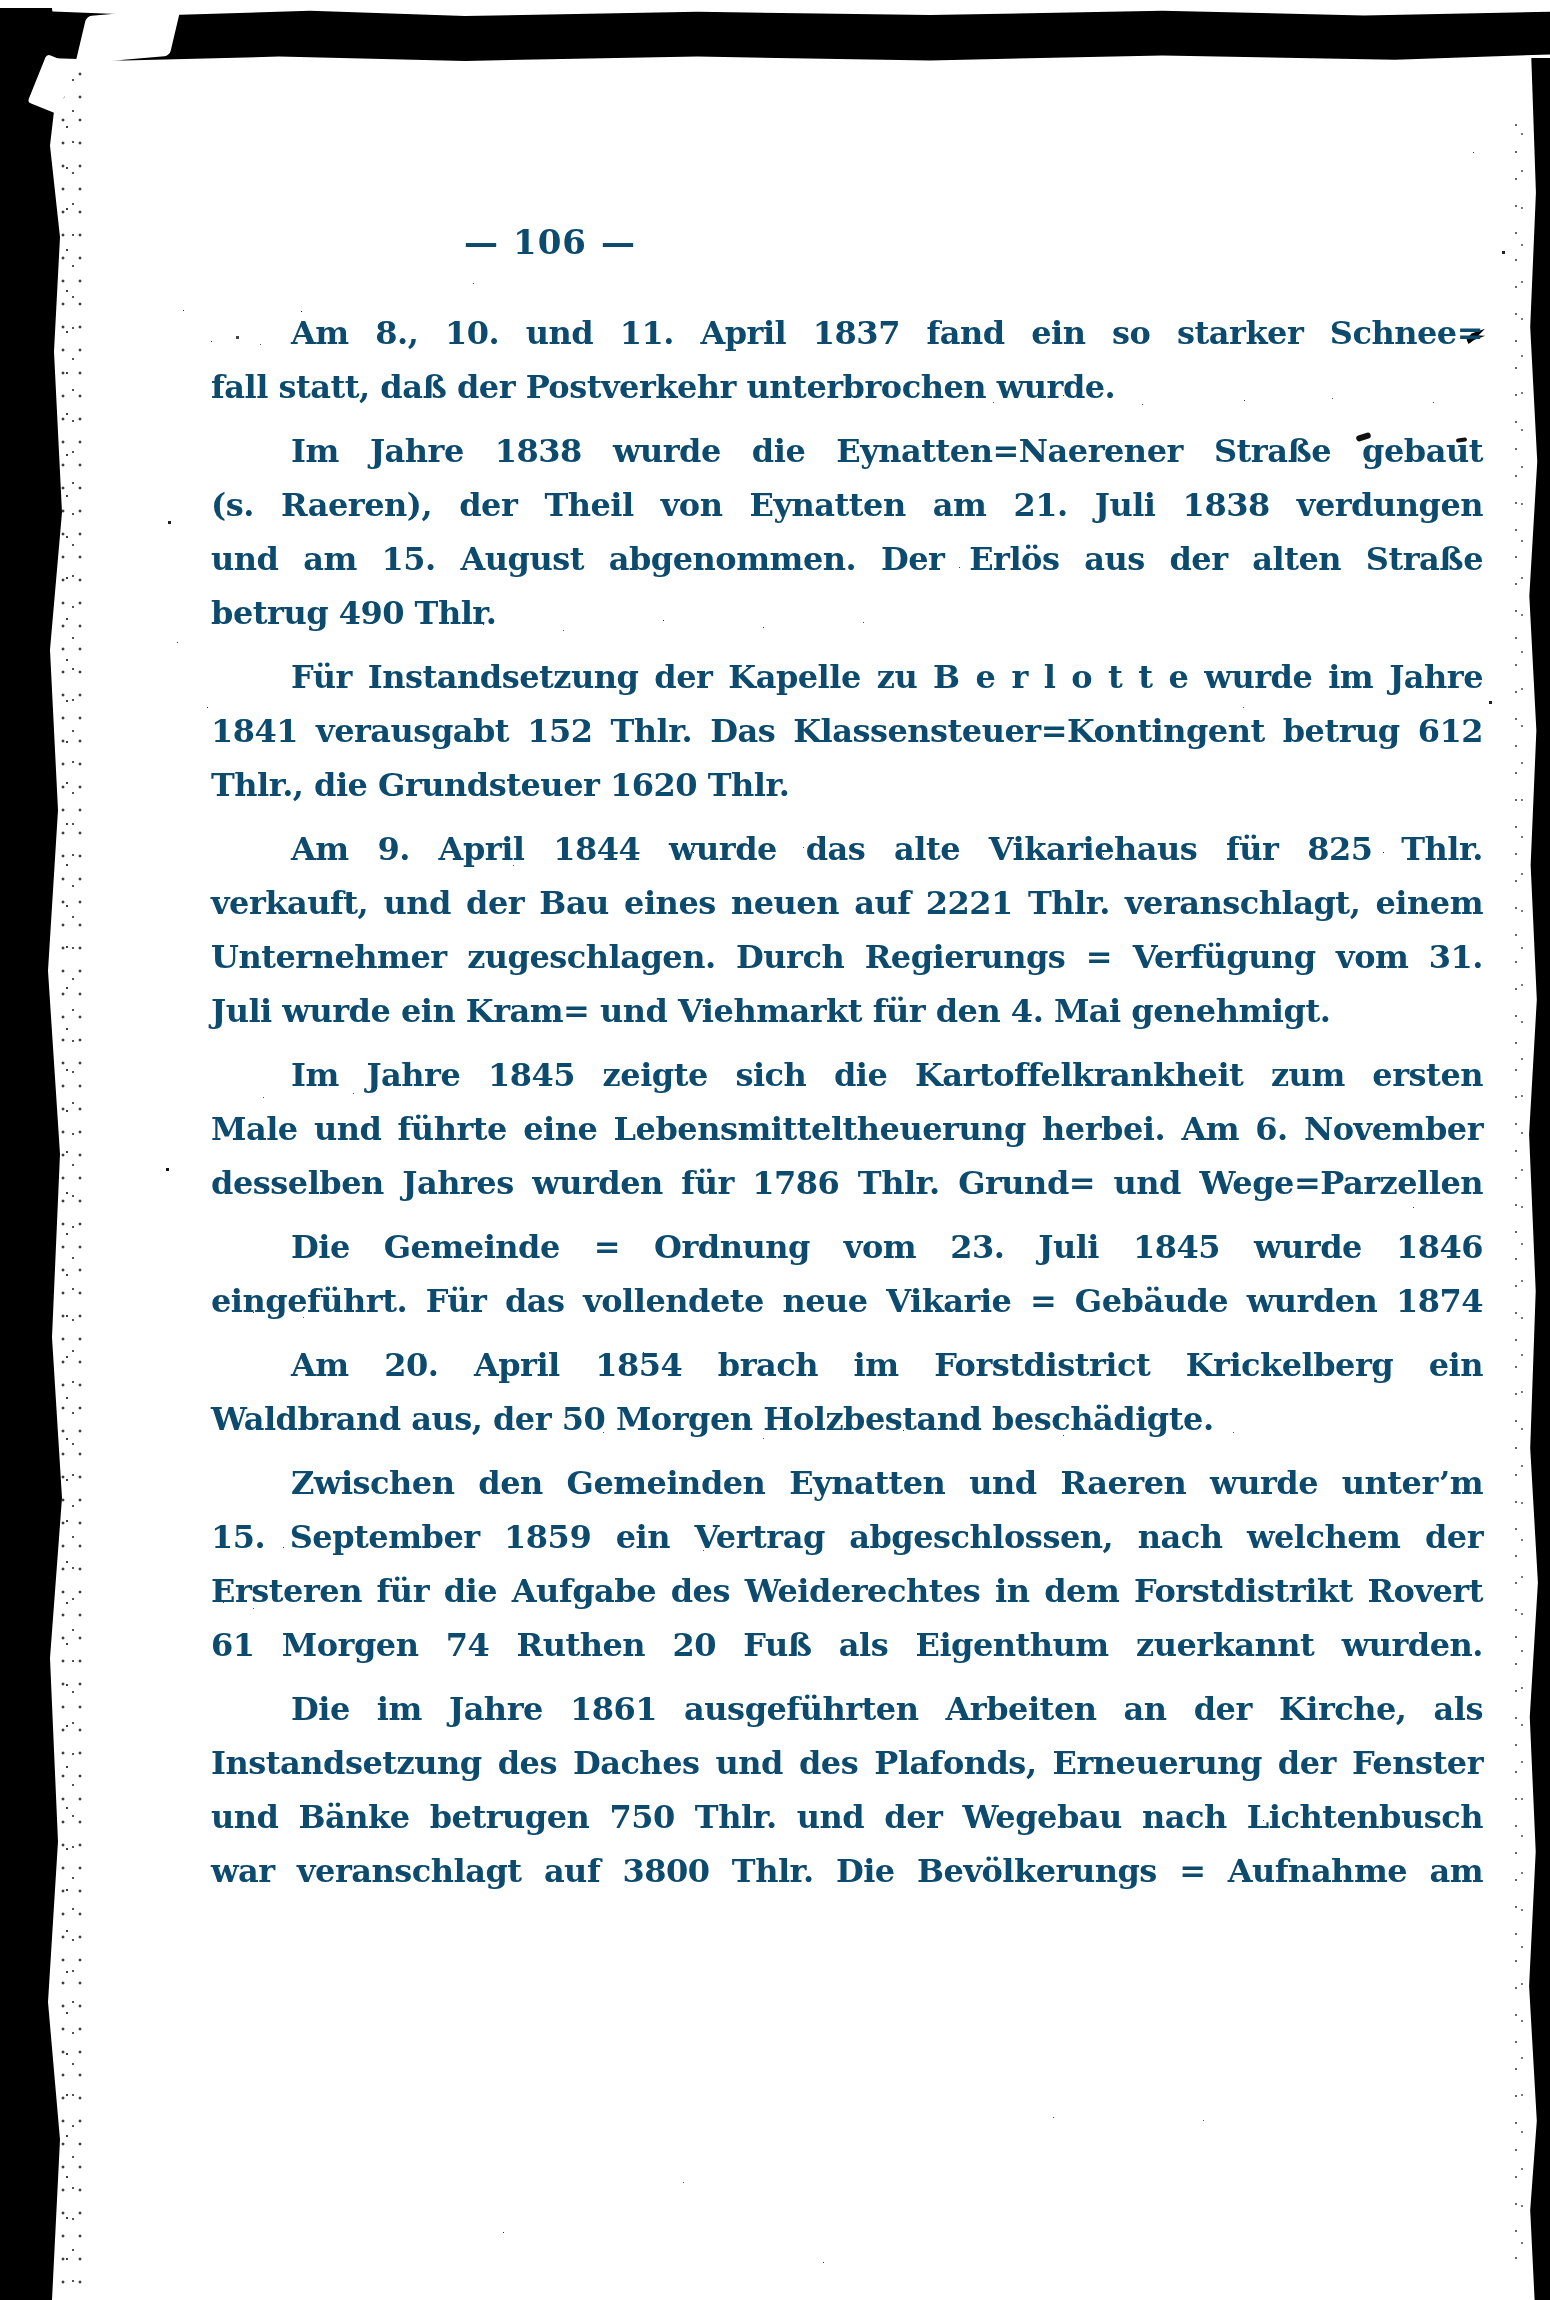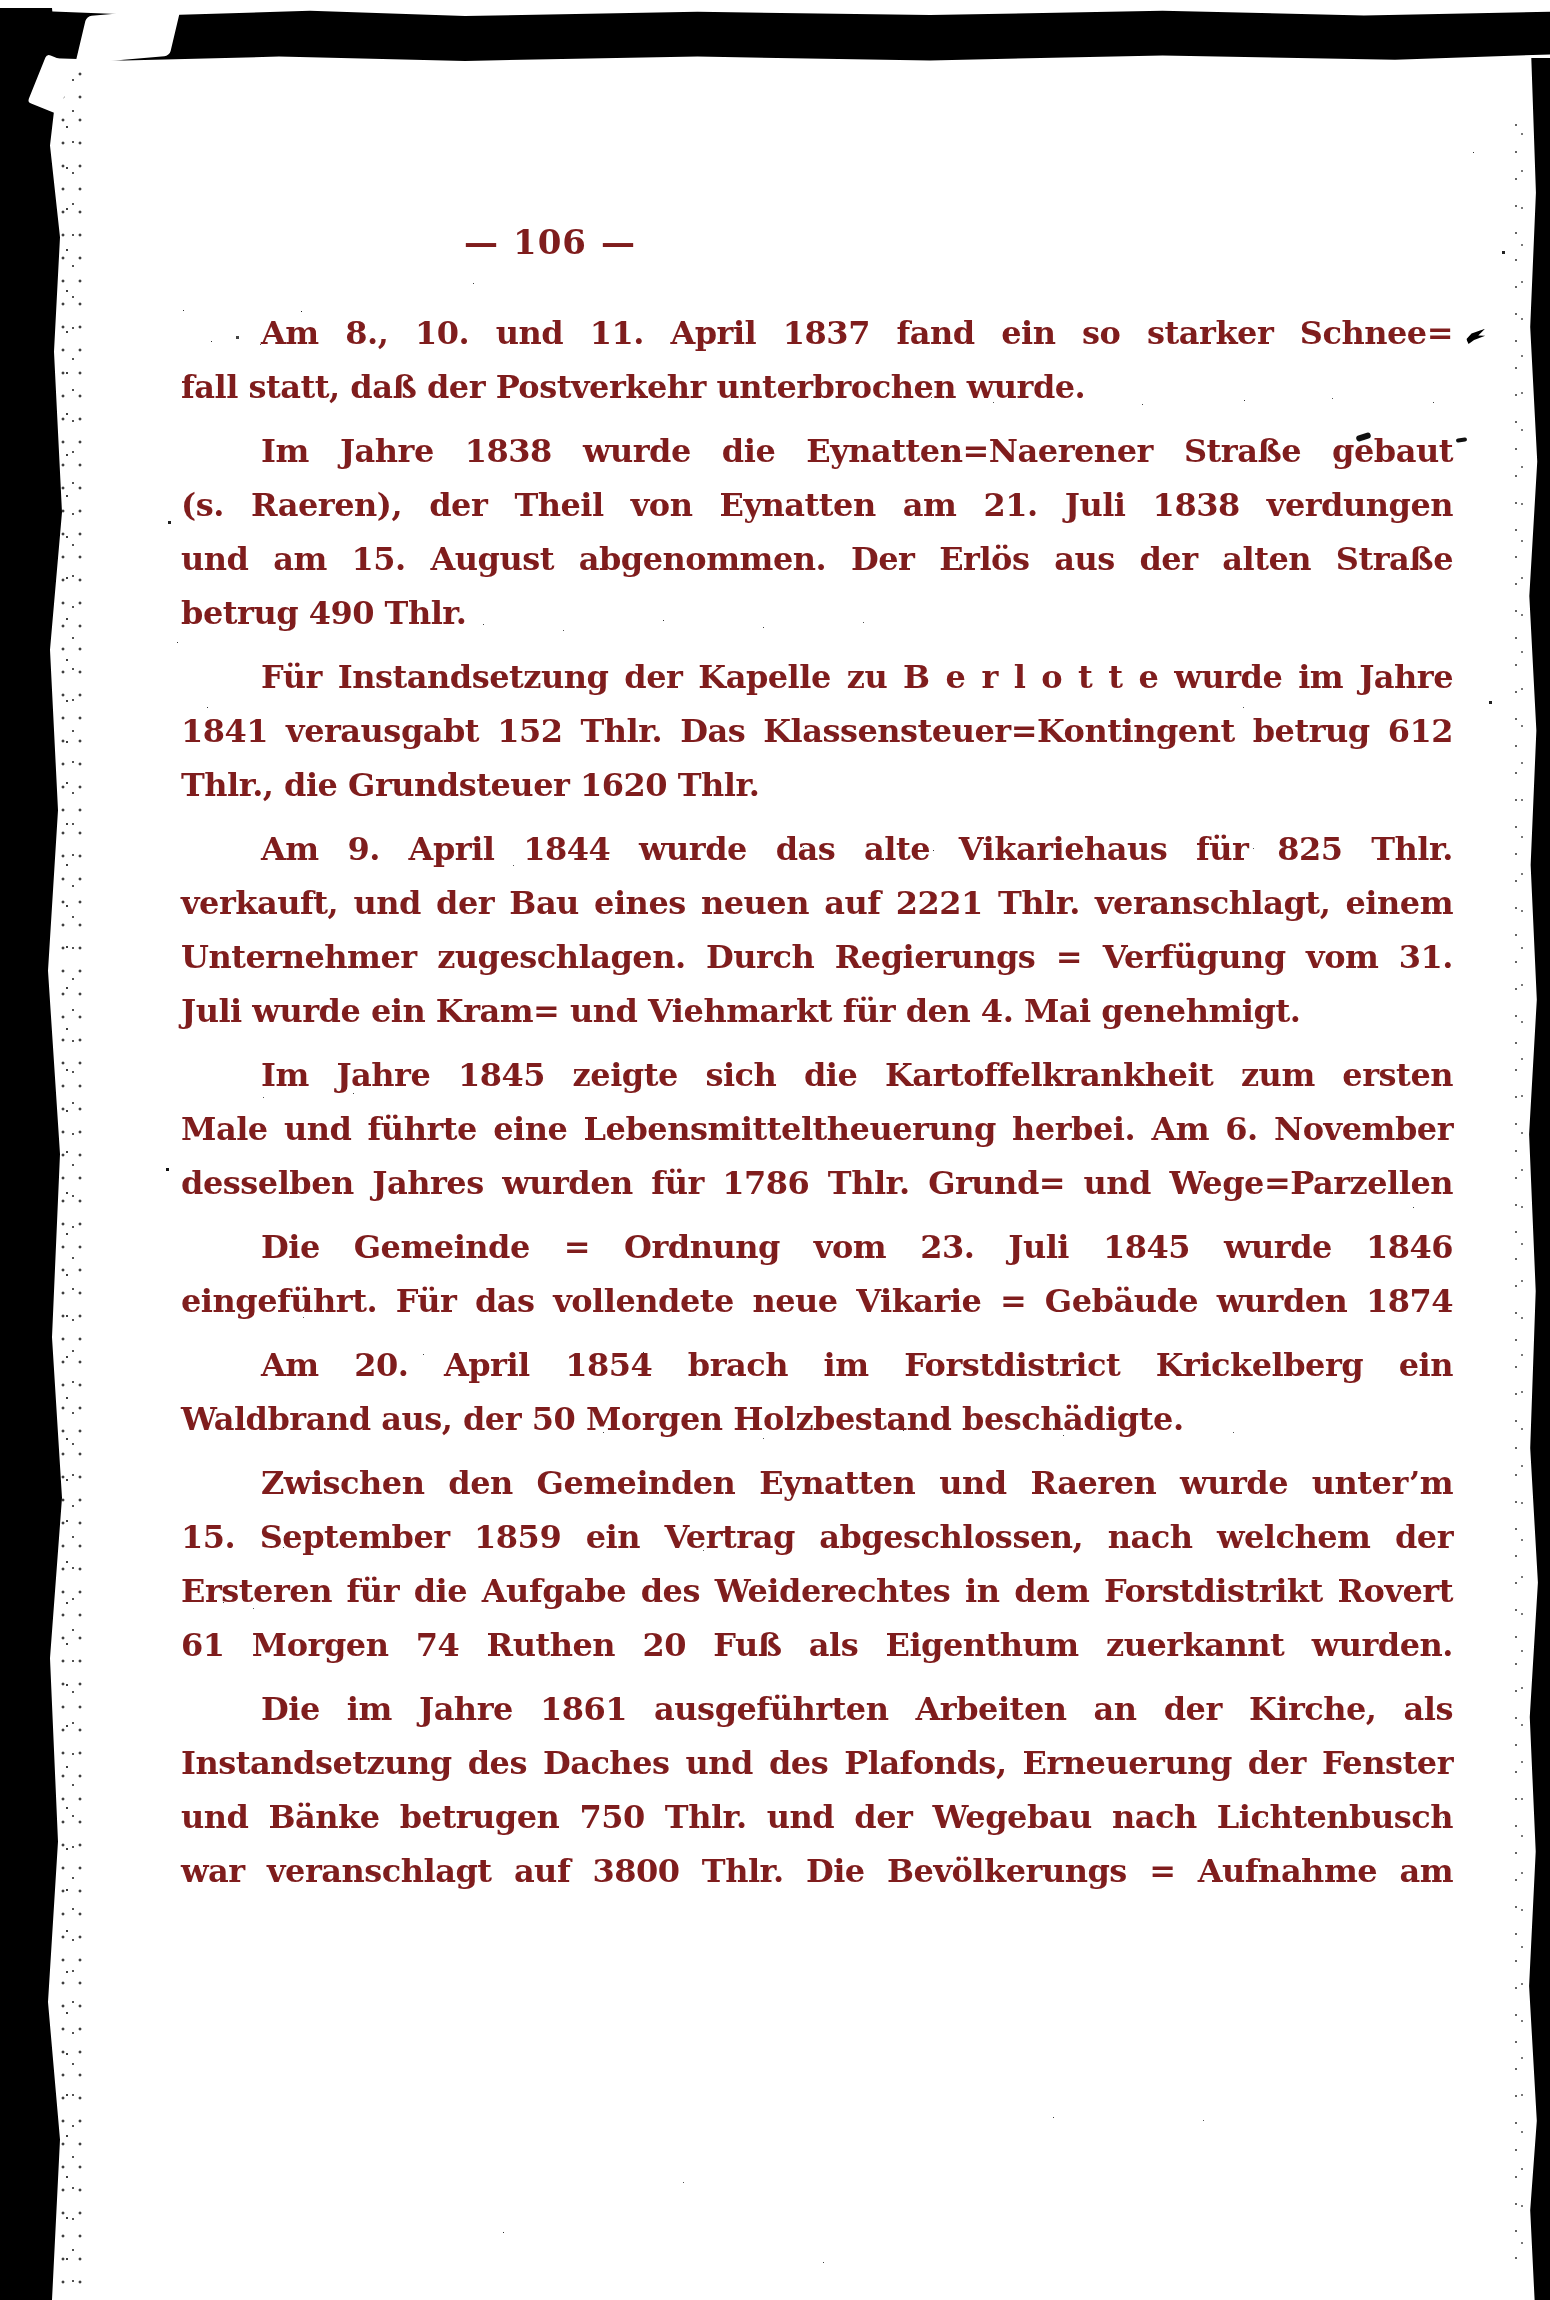--- a/index.html
+++ b/index.html
@@ -1,18 +1,18 @@
 <!DOCTYPE html>
 <html><head>
 <meta charset="utf-8">
 <style>
   html,body{margin:0;padding:0;background:#e8e8e8;}
   .page{
     position:relative;width:1550px;height:2300px;background:#ffffff;overflow:hidden;
-    font-family:"DejaVu Serif","Liberation Serif",serif;color:#7f1d1d;
+    font-family:"DejaVu Serif","Liberation Serif",serif;color:#0c4a6e;
   }
   
   .band-left{
     position:absolute;left:0;top:8px;width:64px;height:2292px;background:#000;
     clip-path:polygon(0 0,52px 0,58px 3%,50px 6%,60px 10%,54px 15%,62px 22%,50px 28%,
       58px 35%,48px 42%,60px 50%,52px 58%,62px 65%,50px 72%,58px 80%,48px 87%,60px 93%,52px 100%,0 100%);
   }
   .band-left-noise{
     position:absolute;left:60px;top:70px;width:24px;height:2220px;opacity:.75;
     background-image:
@@ -85,21 +85,21 @@
       512px 864px 0 -1px #555, 1242px 706px 0 -1px #555, 958px 566px 0 -1px #444;
   }
   
   .header{
     position:absolute;left:440px;top:222px;width:220px;text-align:center;
     font-size:34px;font-weight:700;letter-spacing:1px;white-space:nowrap;
   }
   .header .dash{margin:0 14px;}
   
   .textblock{
-    position:absolute;left:181px;top:306px;width:1272px;
+    position:absolute;left:211px;top:306px;width:1272px;
     font-size:32px;font-weight:700;line-height:54px;letter-spacing:-0.5px;
   }
   .para{margin:0 0 10px 0;}
   .para:last-child{margin-bottom:0;}
   .tline{display:block;}
   .j{text-align:justify;text-align-last:justify;}
   .ind{text-indent:80px;}
 </style>
 </head>
 <body>

